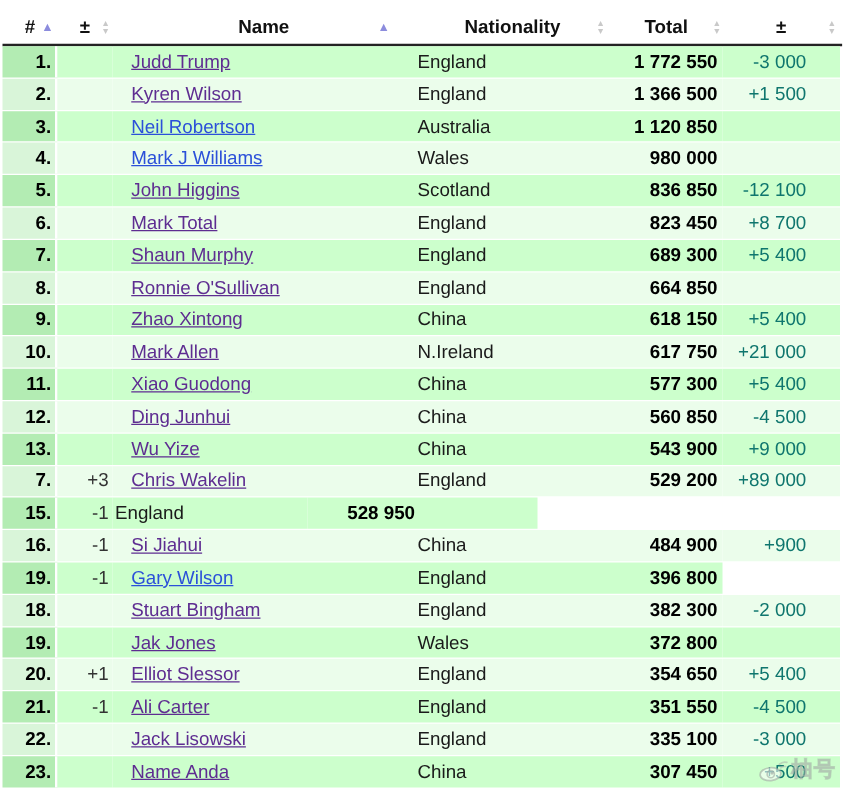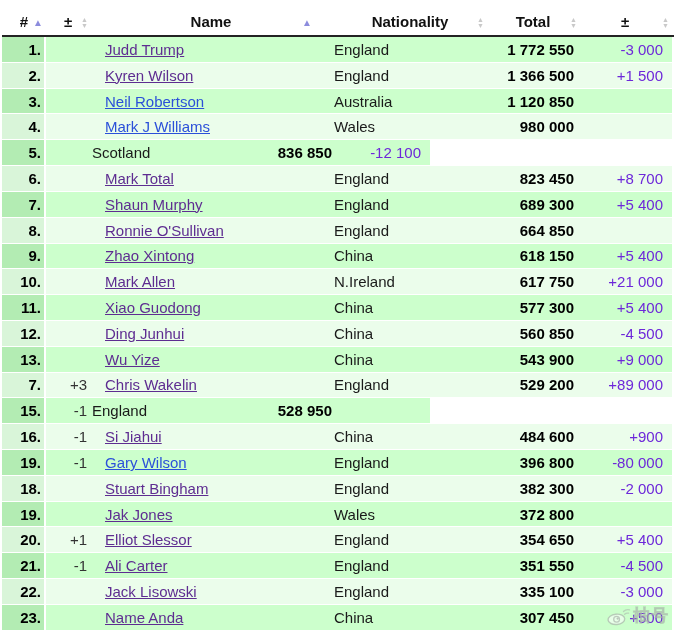--- a/index.html
+++ b/index.html
@@ -21,21 +21,21 @@
   .c3 .sort{right:4px;} .c4 .sort{right:1px;} .c5 .sort{right:3px;}
 
   
   .tr{display:flex;height:calc(594px / 23);box-sizing:border-box;border-bottom:1px solid #fff;}
   .td{box-sizing:border-box;font-size:15px;display:flex;align-items:center;overflow:hidden;white-space:nowrap;}
   .td.rank{width:44px;justify-content:flex-end;padding-right:3px;font-weight:bold;color:#000;border-right:2px solid #fff;}
   .td.move{width:44px;justify-content:flex-end;padding-right:3px;color:#333;}
   .td.name{width:242px;padding-left:15px;}
   .td.nat{width:156px;padding-left:2px;color:#1a1a1a;}
   .td.total{width:90px;justify-content:flex-end;padding-right:4px;font-weight:bold;color:#000;}
-  .td.change{width:94px;justify-content:flex-end;padding-right:9px;color:#6d28d9;}
+  .td.change{width:94px;justify-content:flex-end;padding-right:27px;color:#0f766e;}
 
   .row-odd  .td{background:var(--row-odd,#ccffcc);}
   .row-odd  .td.rank{background:var(--row-odd-rank,#b3ecb3);}
   .row-even .td{background:var(--row-even,#ebfdeb);}
   .row-even .td.rank{background:var(--row-even-rank,#d9f5d9);}
 
   a.player-link{text-decoration:underline;cursor:pointer;}
   .link-purple{color:var(--link-purple,#5e2d91);text-align:center;}
   .link-blue{color:var(--link-blue,#2b50d9);}
 
@@ -132,20 +132,23 @@
       <div class="td name">
         <a class="player-link link-blue">Mark J Williams</a>
       </div>
       <div class="td nat">Wales</div>
       <div class="td total">980 000</div>
       <div class="td change"></div>
     </div>
         <div class="tr row-odd">
       <div class="td rank">5.</div>
       <div class="td move"></div>
+      <div class="td name">
+        <a class="player-link link-purple">John Higgins</a>
+      </div>
       <div class="td nat">Scotland</div>
       <div class="td total">836 850</div>
       <div class="td change">-12 100</div>
     </div>
         <div class="tr row-even">
       <div class="td rank">6.</div>
       <div class="td move"></div>
       <div class="td name">
         <a class="player-link link-purple">Mark Total</a>
       </div>
@@ -240,32 +243,31 @@
       <div class="td total">528 950</div>
       <div class="td change"></div>
     </div>
         <div class="tr row-even">
       <div class="td rank">16.</div>
       <div class="td move">-1</div>
       <div class="td name">
         <a class="player-link link-purple">Si Jiahui</a>
       </div>
       <div class="td nat">China</div>
-      <div class="td total">484 600</div>
+      <div class="td total">484 900</div>
       <div class="td change">+900</div>
     </div>
         <div class="tr row-odd">
       <div class="td rank">19.</div>
       <div class="td move">-1</div>
       <div class="td name">
         <a class="player-link link-blue">Gary Wilson</a>
       </div>
       <div class="td nat">England</div>
       <div class="td total">396 800</div>
-      <div class="td change">-80 000</div>
     </div>
         <div class="tr row-even">
       <div class="td rank">18.</div>
       <div class="td move"></div>
       <div class="td name">
         <a class="player-link link-purple">Stuart Bingham</a>
       </div>
       <div class="td nat">England</div>
       <div class="td total">382 300</div>
       <div class="td change">-2 000</div>

